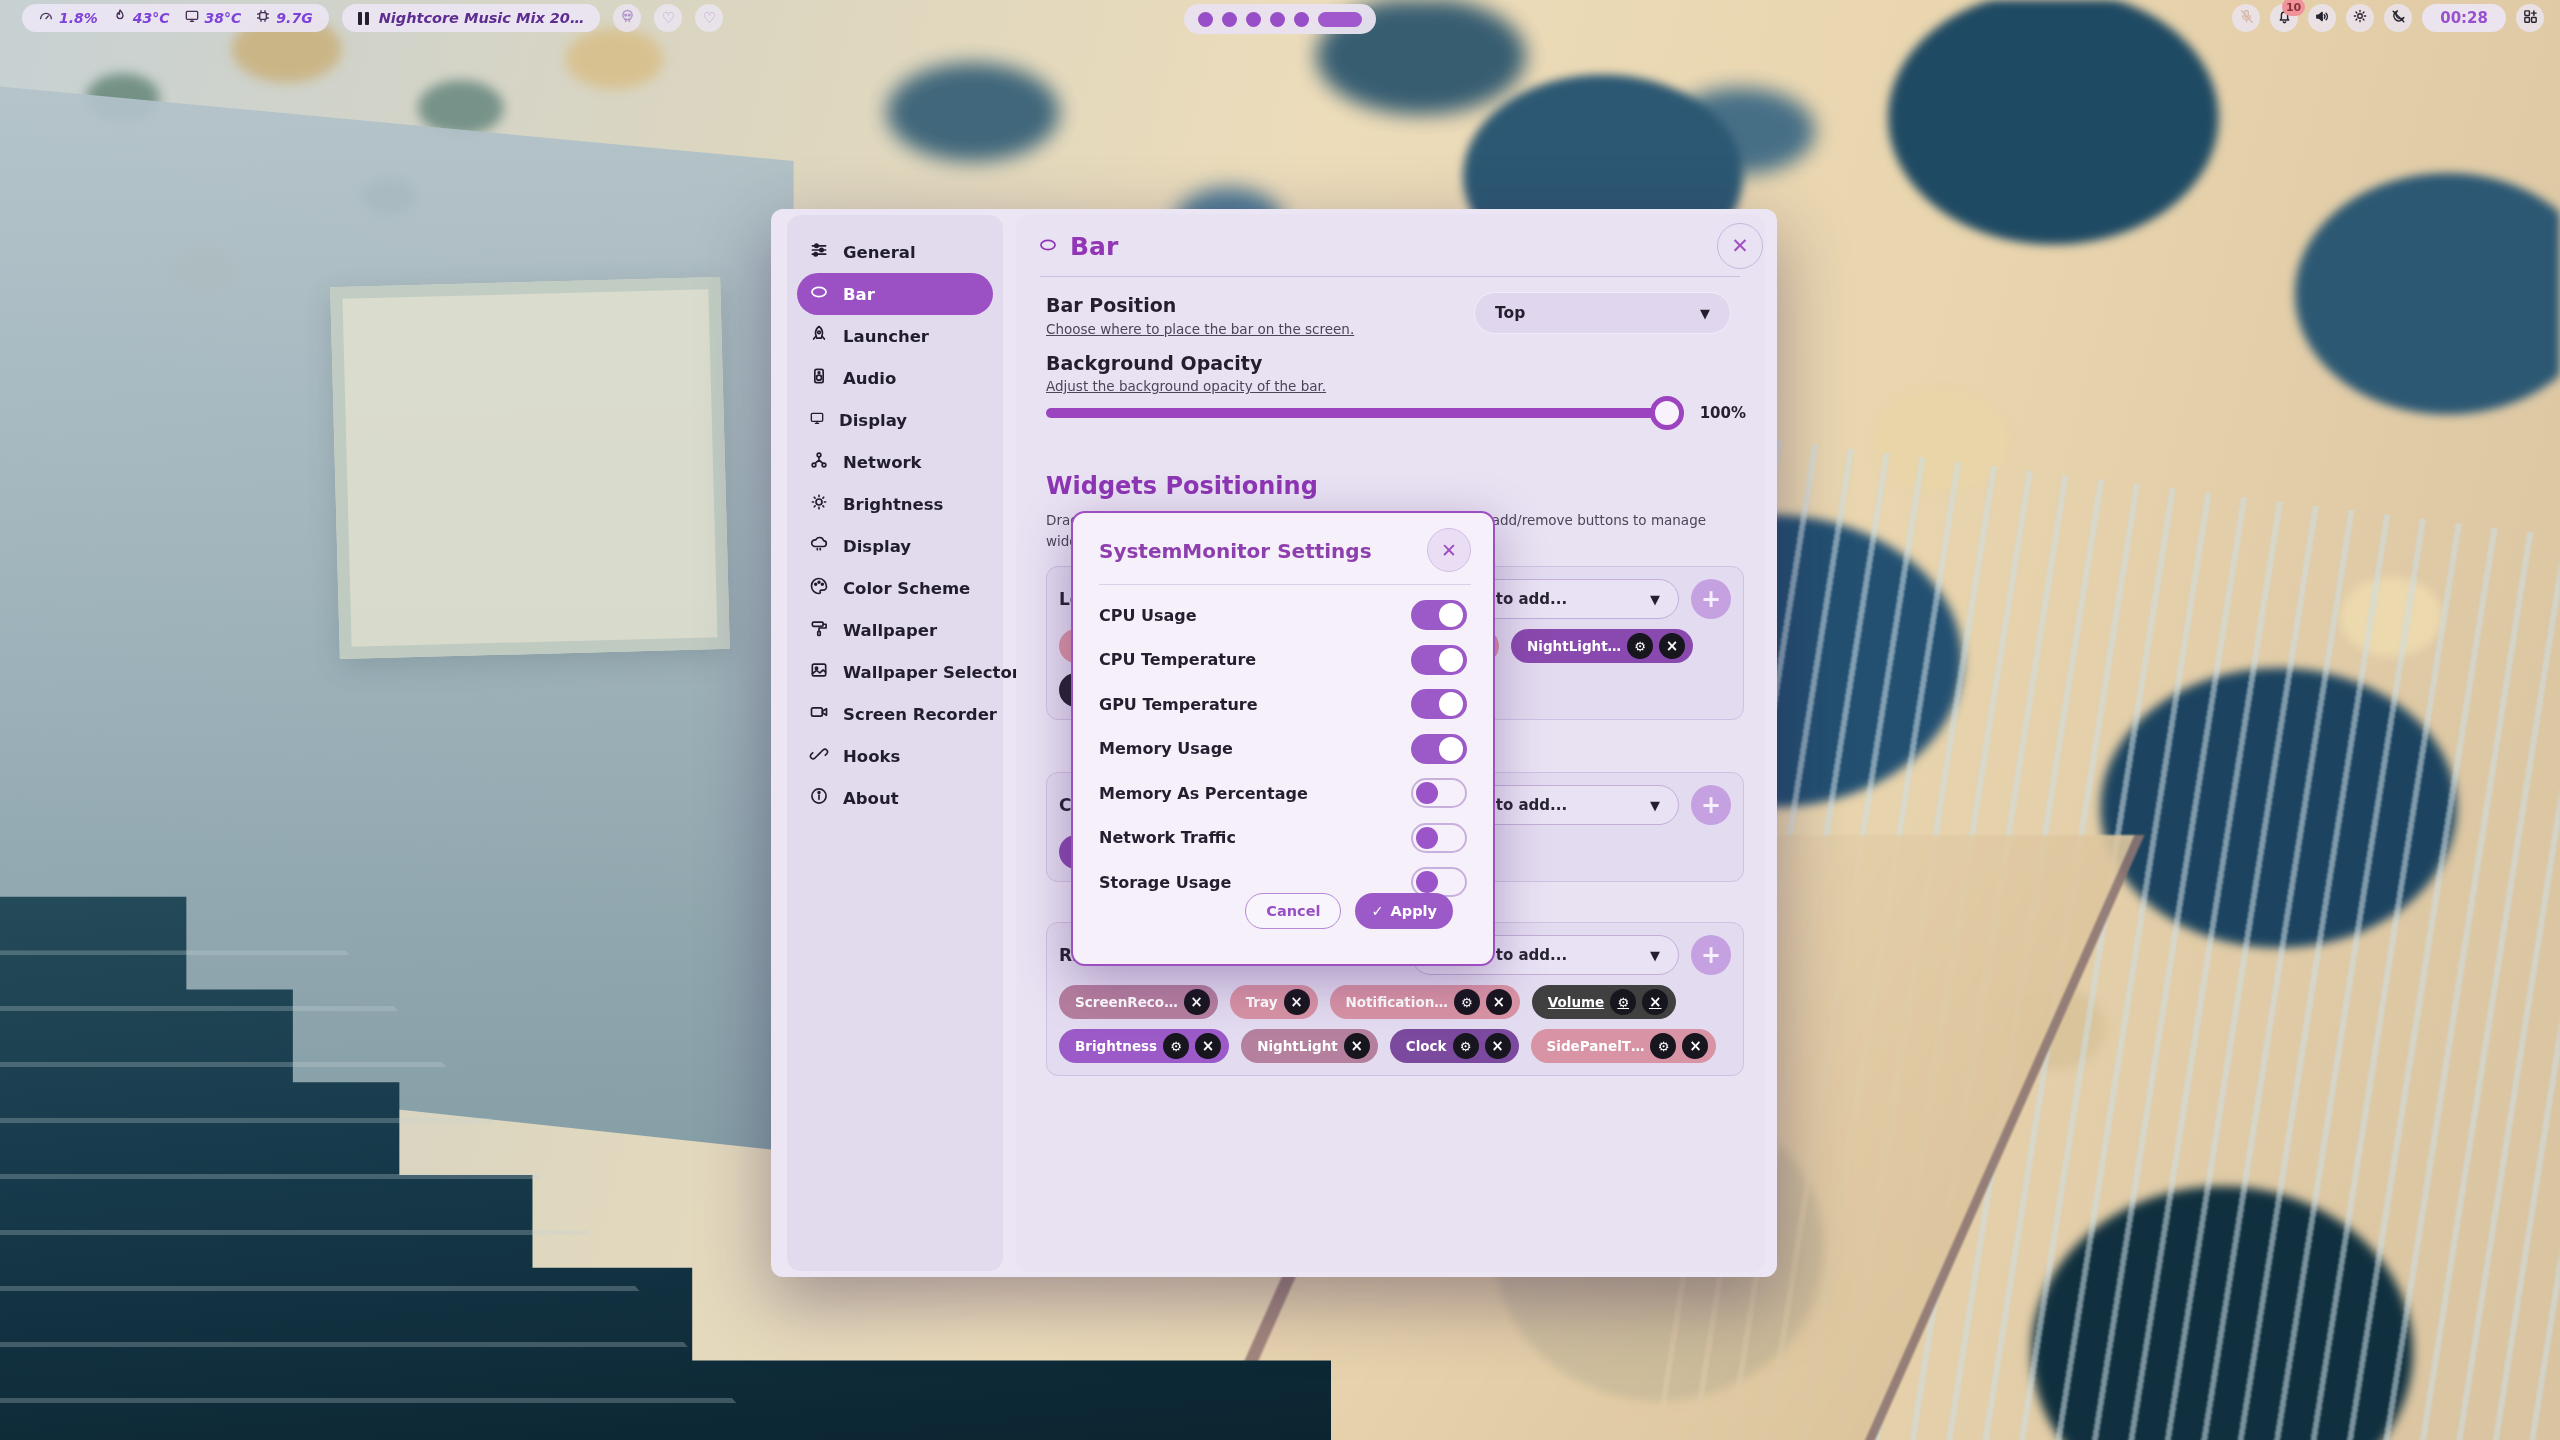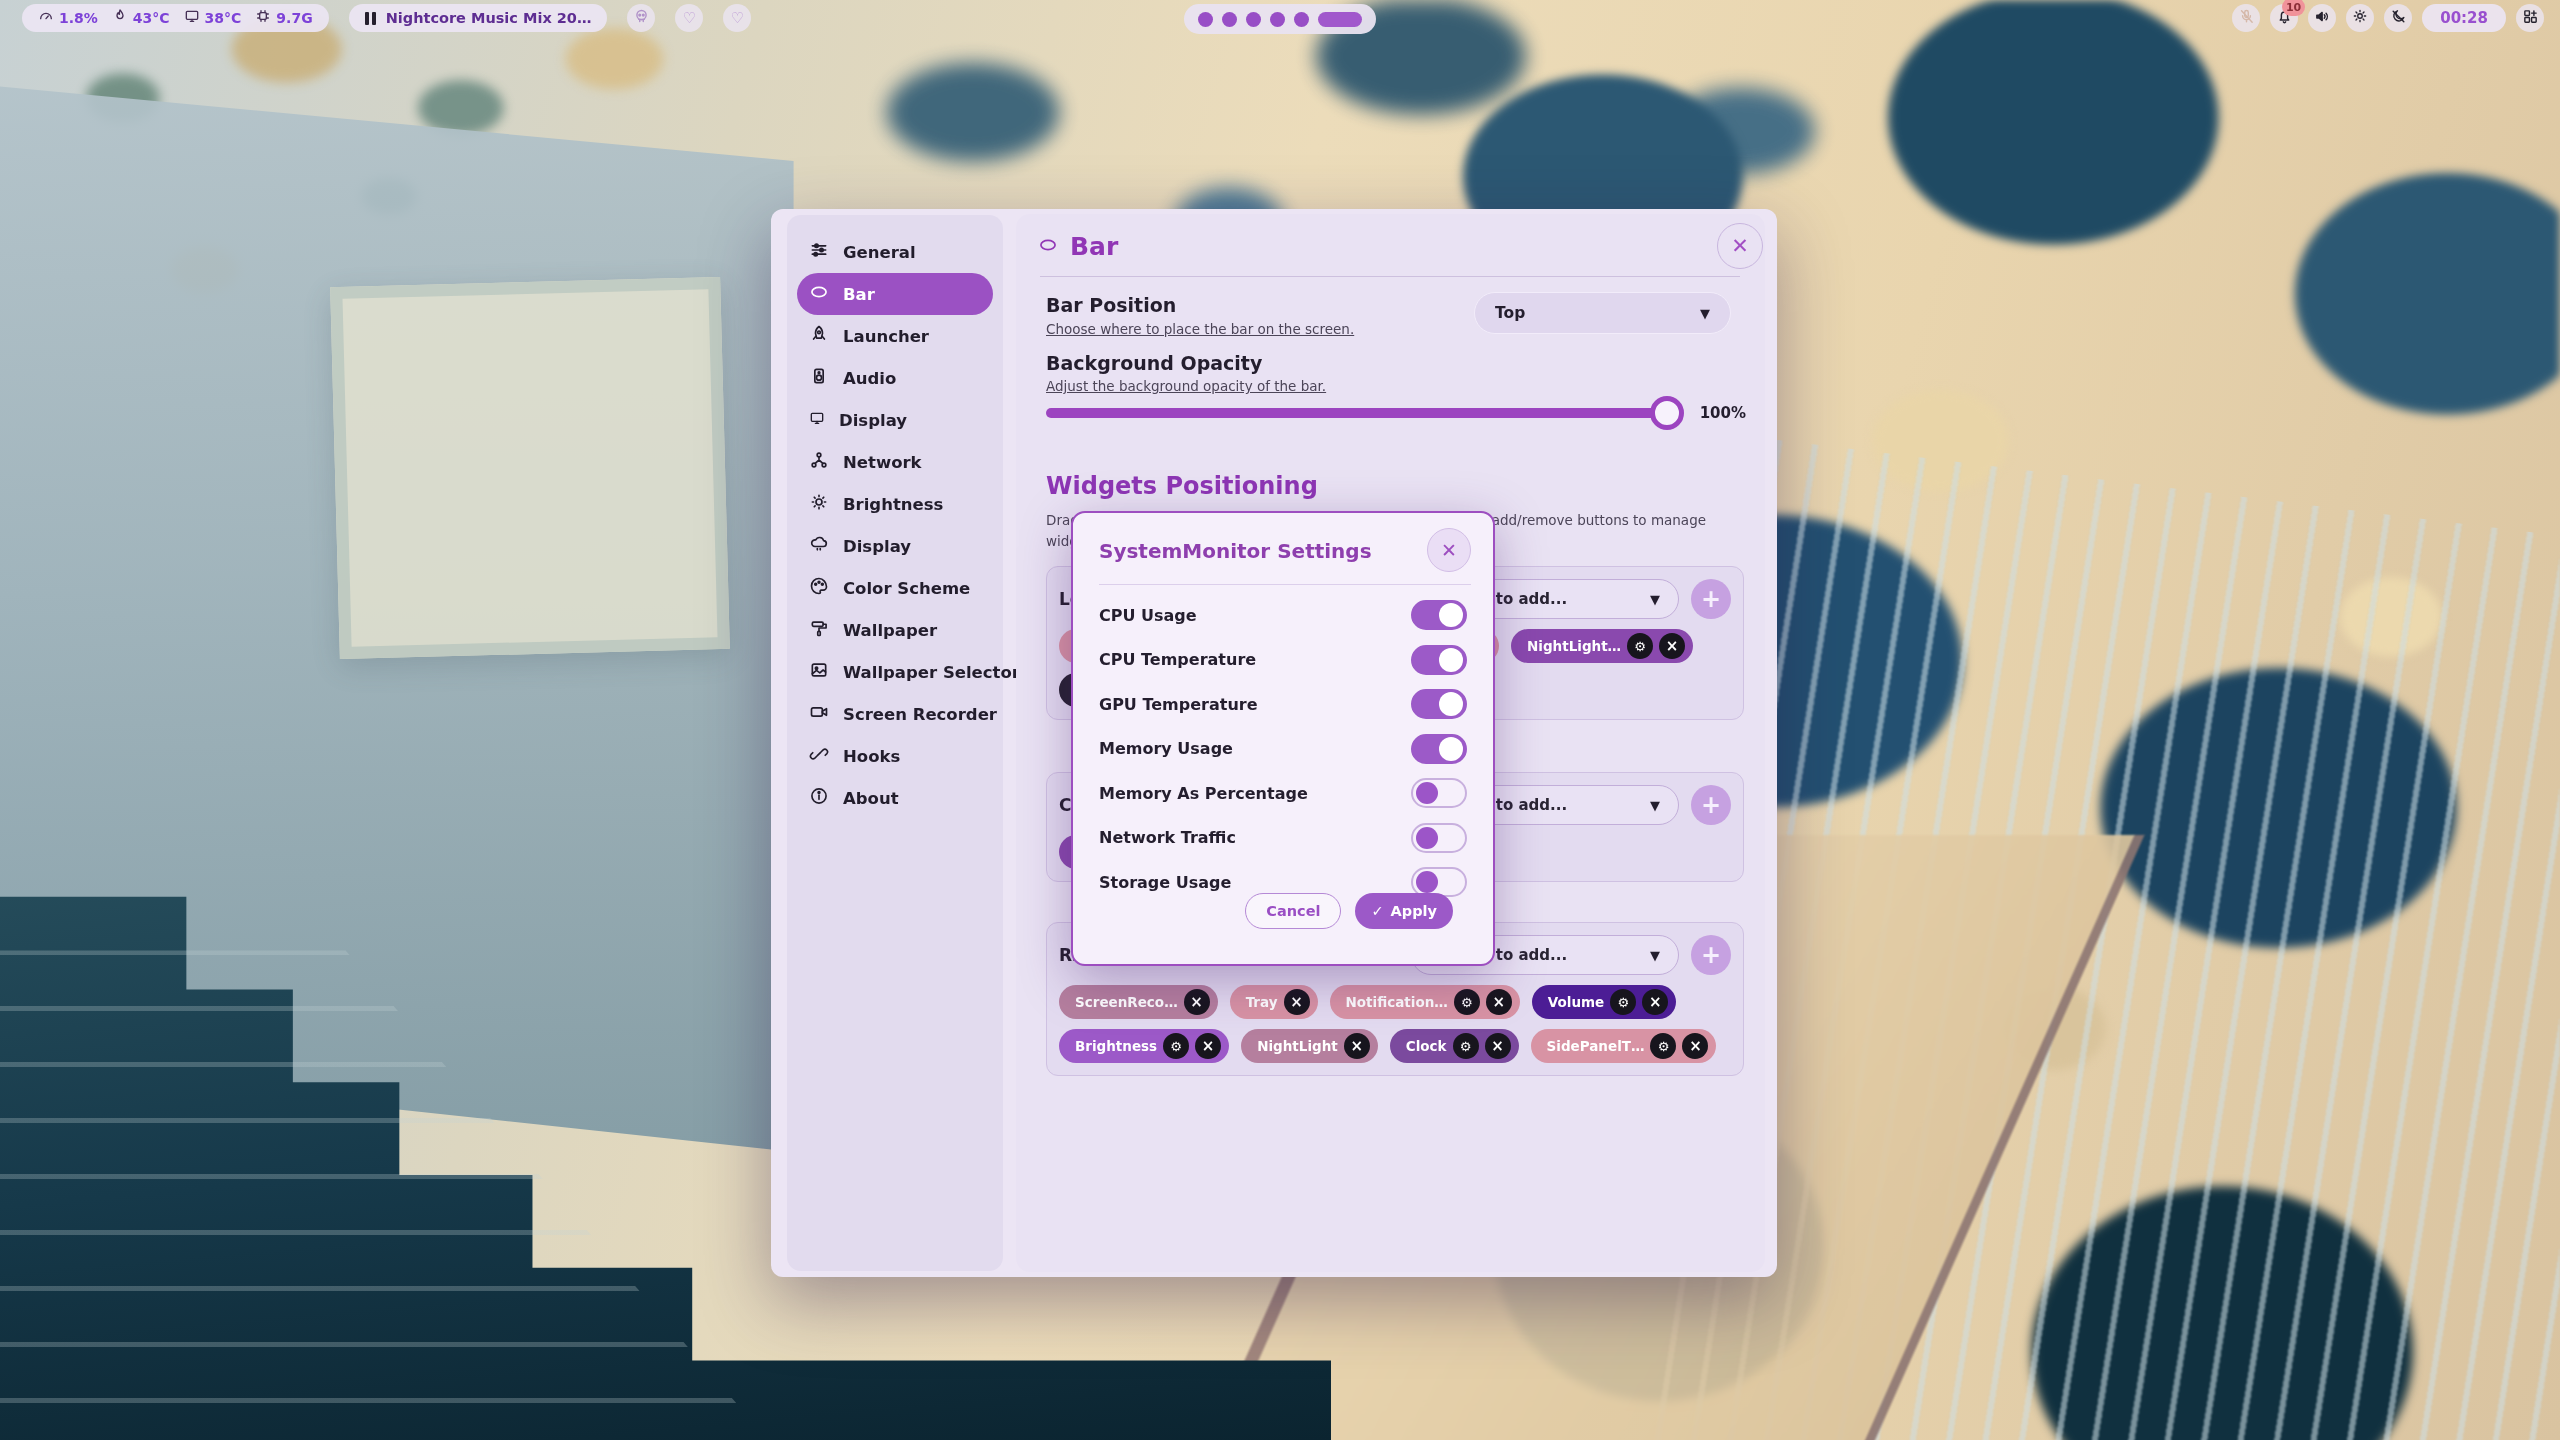--- a/index.html
+++ b/index.html
@@ -55,21 +55,21 @@
   .wp-steps-light { position:absolute; left:0; bottom:0; width:30%; height:34%; opacity:.5;
     background:repeating-linear-gradient(180deg, rgba(195,210,212,.55) 0 5px, transparent 5px 56px);
     clip-path:polygon(0 0,45% 0,100% 100%,0 100%); }
   .wp-path { position:absolute; left:52%; bottom:-4%; width:26%; height:46%;
     background:linear-gradient(100deg,#ead7b2,#dcc49c); transform:skewX(-24deg); opacity:.9;
     border-left:14px solid #9b7f78; border-right:10px solid #8d7672; filter:blur(1px); }
 
   
   .topbar { position:absolute; left:0; top:0; width:100%; height:36px; z-index:5;
     display:flex; align-items:center; }
-  .tb-left { position:absolute; left:22px; top:4px; display:flex; gap:20px; }
+  .tb-left { position:absolute; left:22px; top:4px; display:flex; gap:13px;font-style:italic; }
   .tb-right { position:absolute; right:16px; top:4px; display:flex; align-items:center; gap:10px; }
   .pill { height:28px; border-radius:14px; background:rgba(235,229,243,.92);
     display:flex; align-items:center; padding:0 16px; }
   .stats { gap:7px; }
   .stat { display:flex; align-items:center; gap:5px; }
   .stat + .stat { margin-left:7px; }
   .stat svg { color:#463056; }
   .stat .v { font-size:14px; font-weight:bold; color:#7d42d8; }
   .media { gap:10px; }
   .pause-bars { display:flex; gap:3px; }
@@ -503,21 +503,21 @@
               </div>
               <div class="chip" style="background: rgb(216, 147, 164);">
                 <span class="cname">Tray</span>
                 <span class="chip-btn xb">×</span>
               </div>
               <div class="chip" style="background: rgb(216, 147, 164);">
                 <span class="cname">Notification…</span>
                 <span class="chip-btn">⚙</span>
                 <span class="chip-btn xb">×</span>
               </div>
-              <div class="chip" style="background: #4c1d95;">
+              <div class="chip" style="background: #404040; text-decoration: underline;">
                 <span class="cname">Volume</span>
                 <span class="chip-btn">⚙</span>
                 <span class="chip-btn xb">×</span>
               </div>
             </div>
             <div class="chip-row">
               <div class="chip" style="background: rgb(156, 89, 200);">
                 <span class="cname">Brightness</span>
                 <span class="chip-btn">⚙</span>
                 <span class="chip-btn xb">×</span>

